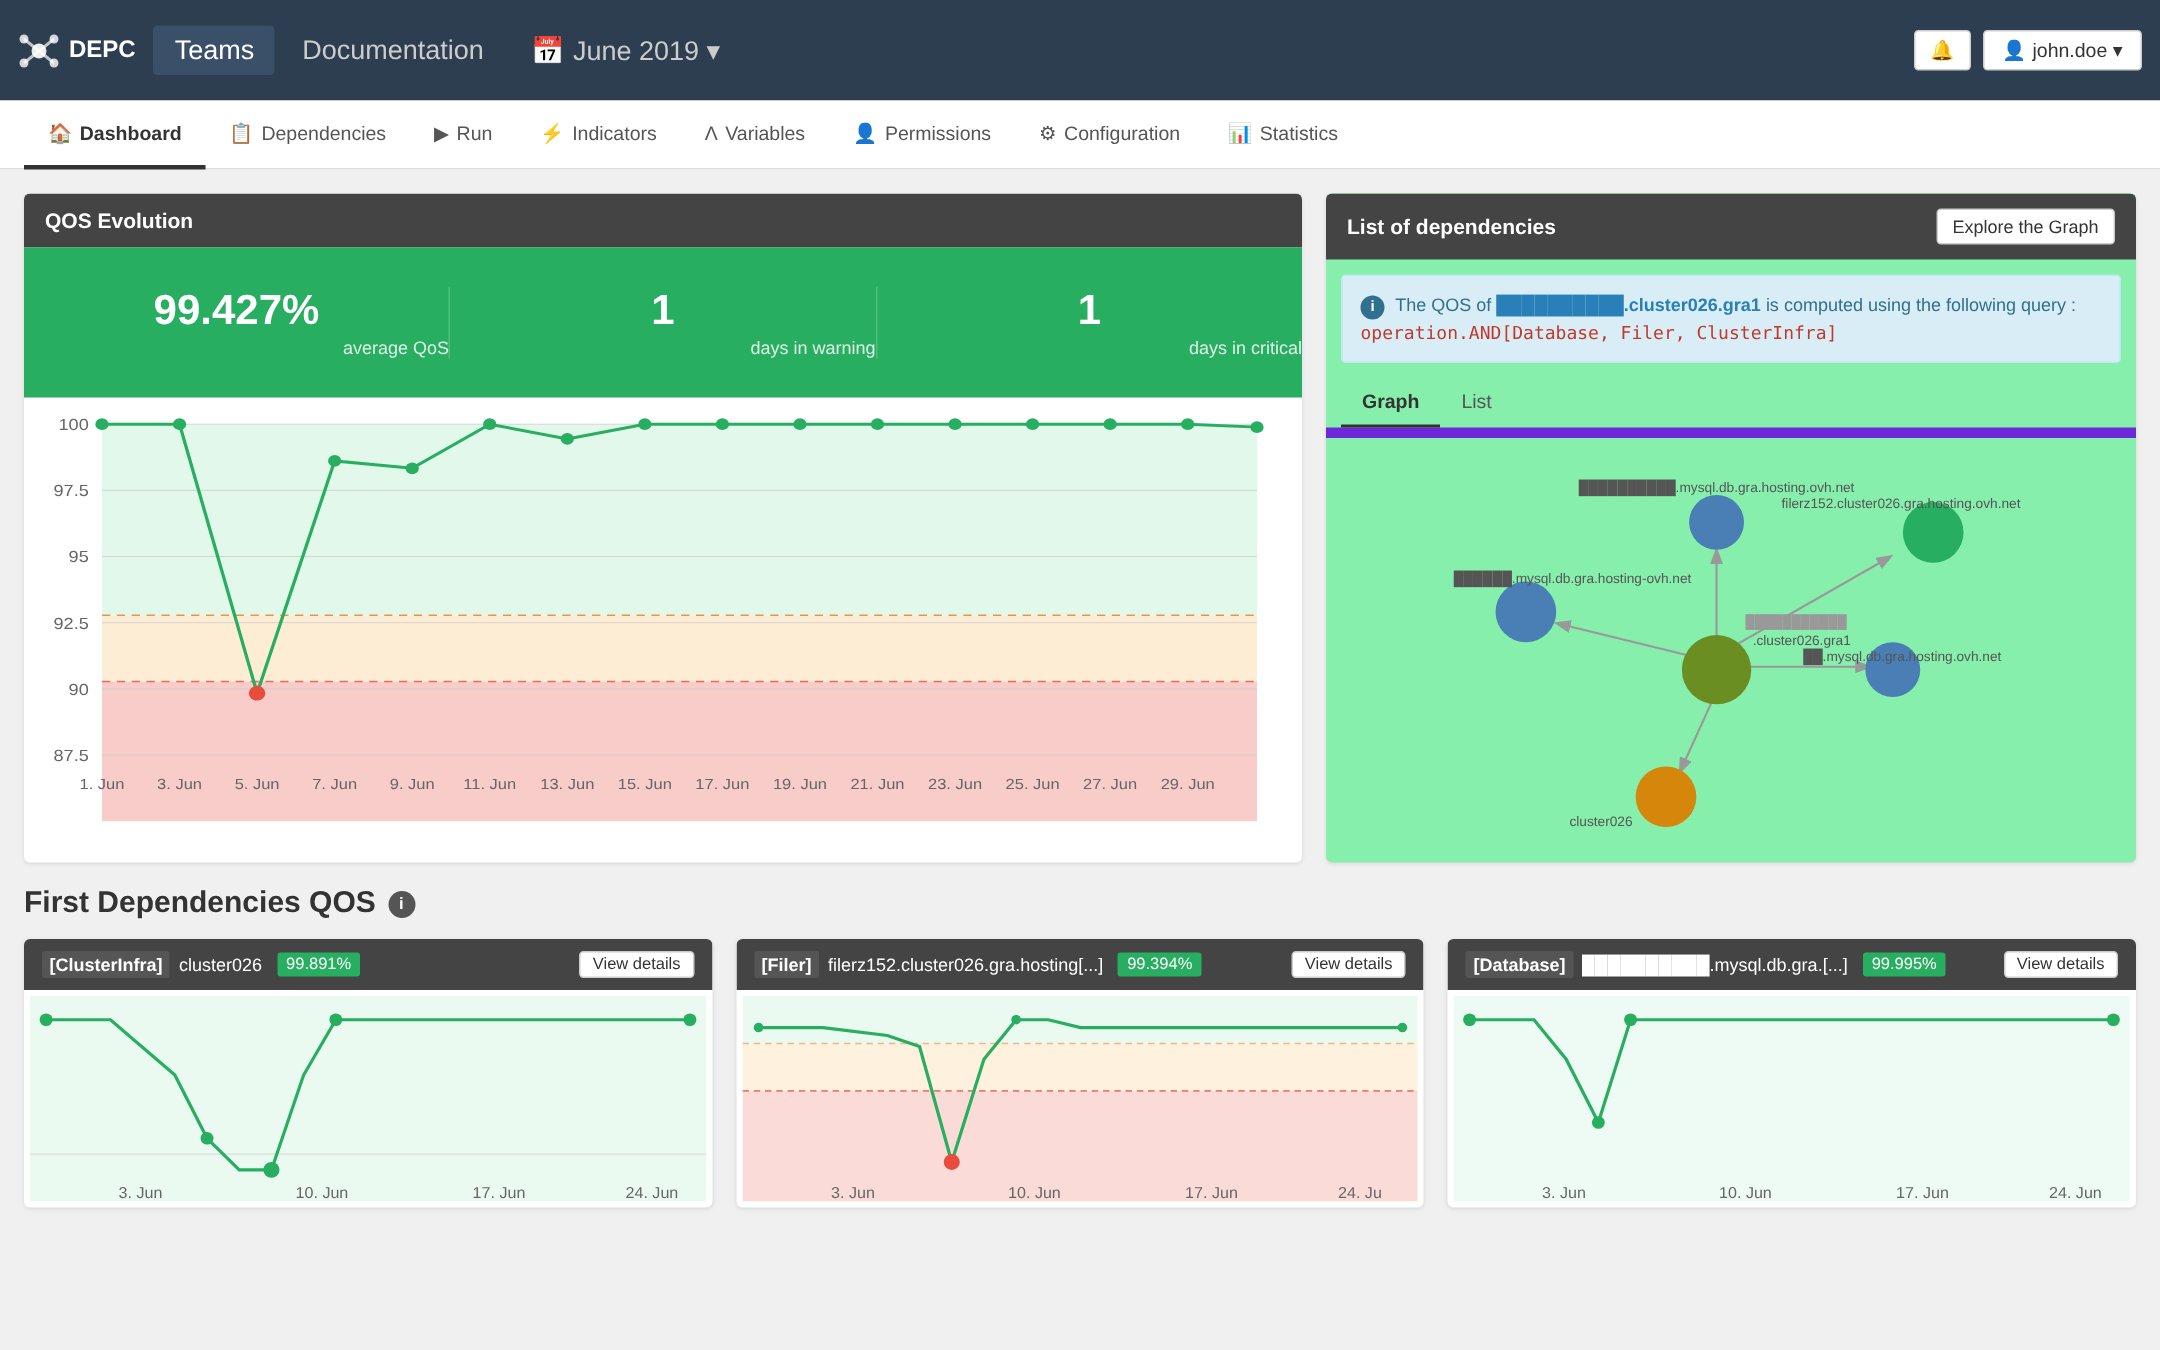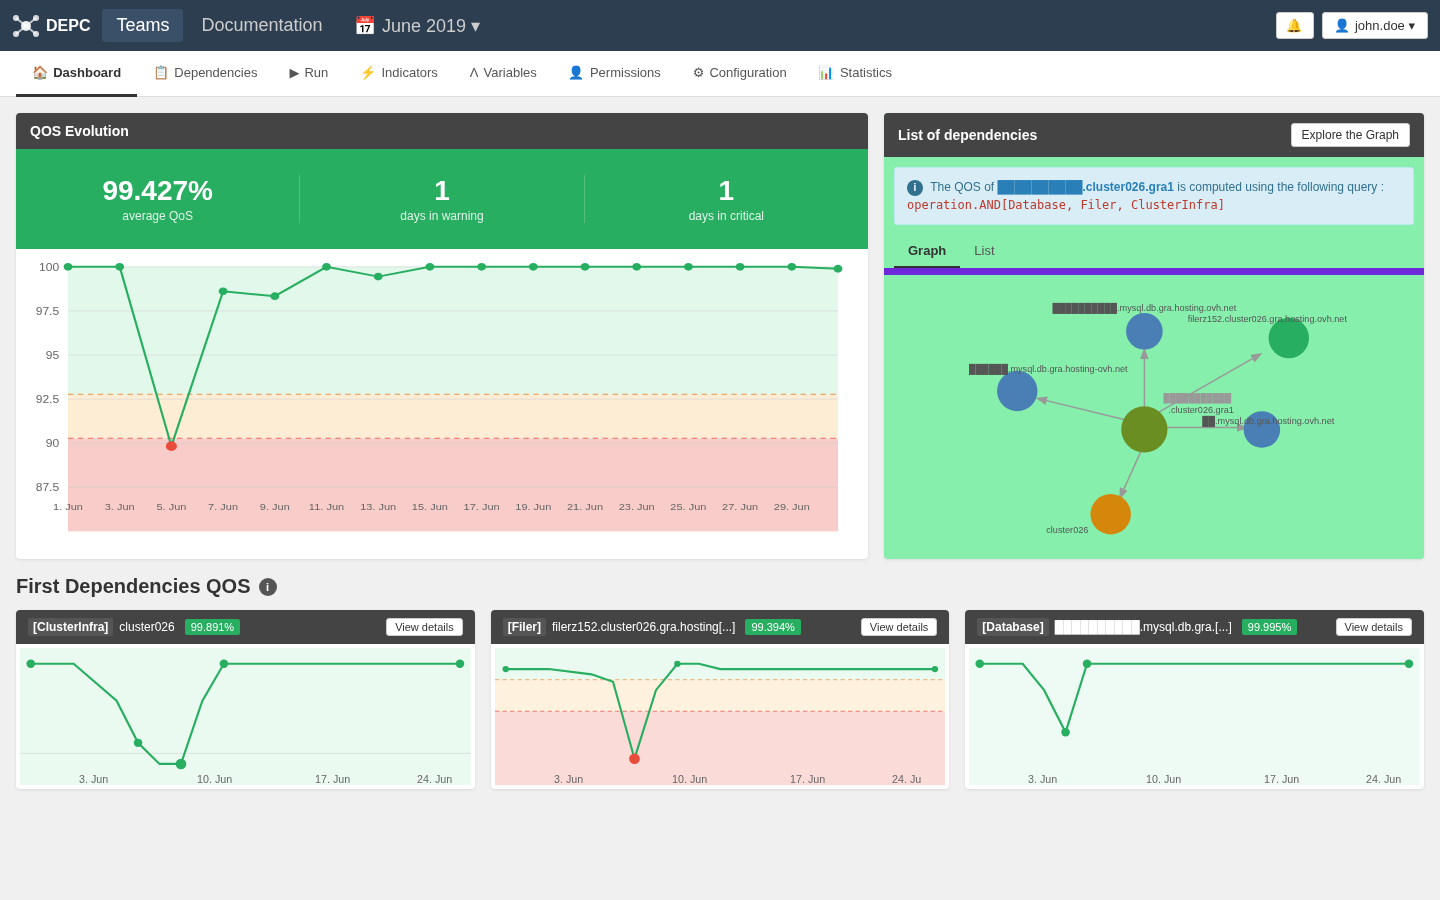--- a/index.html
+++ b/index.html
@@ -1,19 +1,19 @@
 <!DOCTYPE html>
 <html><head>
   <meta charset="utf-8">
   <style>
     * { box-sizing: border-box; margin: 0; padding: 0; }
     body { font-family: -apple-system, BlinkMacSystemFont, 'Segoe UI', sans-serif; font-size: 13px; background: #f0f0f0; color: #333; }
 
     
-    .topnav { background: #2c3e50; height: 51px; display: flex; align-items: center; padding: 0 12px; gap: 4px; }
+    .topnav { background: #2c3e50; height: 67px; display: flex; align-items: center; padding: 0 12px; gap: 4px; }
     .topnav-logo { color: #fff; font-weight: bold; font-size: 16px; margin-right: 8px; display: flex; align-items: center; gap: 6px; }
     .topnav-logo-icon { width: 28px; height: 28px; }
     .topnav-item { color: #ccc; padding: 6px 14px; cursor: pointer; font-size: 18px; border-radius: 3px; }
     .topnav-item.active { background: #3a5068; color: #fff; }
     .topnav-right { margin-left: auto; display: flex; align-items: center; gap: 8px; }
     .topnav-btn { background: #fff; color: #333; border: 1px solid #ccc; border-radius: 3px; padding: 5px 12px; cursor: pointer; font-size: 13px; display: flex; align-items: center; gap: 4px; }
     .topnav-notif { background: #fff; border: 1px solid #ccc; border-radius: 3px; padding: 5px 10px; cursor: pointer; }
 
     
     .subnav { background: #fff; border-bottom: 1px solid #ddd; display: flex; align-items: center; padding: 0 16px; height: 46px; gap: 0; }
@@ -26,21 +26,21 @@
     
     .top-row { display: flex; gap: 16px; }
 
     
     .qos-card { flex: 1; background: #fff; border-radius: 4px; overflow: hidden; box-shadow: 0 1px 3px rgba(0,0,0,0.1); }
     .qos-card-header { background: #444; color: #fff; padding: 10px 14px; font-size: 14px; font-weight: 600; }
     .qos-stats { background: #27ae60; display: flex; padding: 26px 0; }
     .qos-stat { flex: 1; text-align: center; border-right: 1px solid rgba(255,255,255,0.2); }
     .qos-stat:last-child { border-right: none; }
     .qos-stat-value { font-size: 28px; font-weight: bold; color: #fff; }
-    .qos-stat-label { font-size: 12px; color: rgba(255,255,255,0.85); margin-top: 2px; }
+    .qos-stat-label { font-size: 12px; color: rgba(255,255,255,0.85); margin-top: 2px; text-align: right; }
     .qos-chart-area { padding: 8px 8px 8px 8px; height: 310px; position: relative; }
 
     
     .dep-card { width: 540px; background: #86efac; border-radius: 4px; overflow: hidden; box-shadow: 0 1px 3px rgba(0,0,0,0.1); }
     .dep-card-header { background: #444; color: #fff; padding: 10px 14px; display: flex; align-items: center; justify-content: space-between; }
     .dep-card-header-title { font-size: 14px; font-weight: 600; }
     .explore-btn { background: #fff; color: #333; border: 1px solid #ccc; border-radius: 3px; padding: 4px 10px; cursor: pointer; font-size: 12px; }
     .dep-info-box { background: #d9edf7; border: 1px solid #bce8f1; margin: 10px; border-radius: 3px; padding: 10px 12px; font-size: 12px; color: #31708f; line-height: 1.5; }
     .dep-info-box .highlight { color: #2980b9; font-weight: 600; }
     .dep-info-box .code { color: #c0392b; font-family: monospace; }

